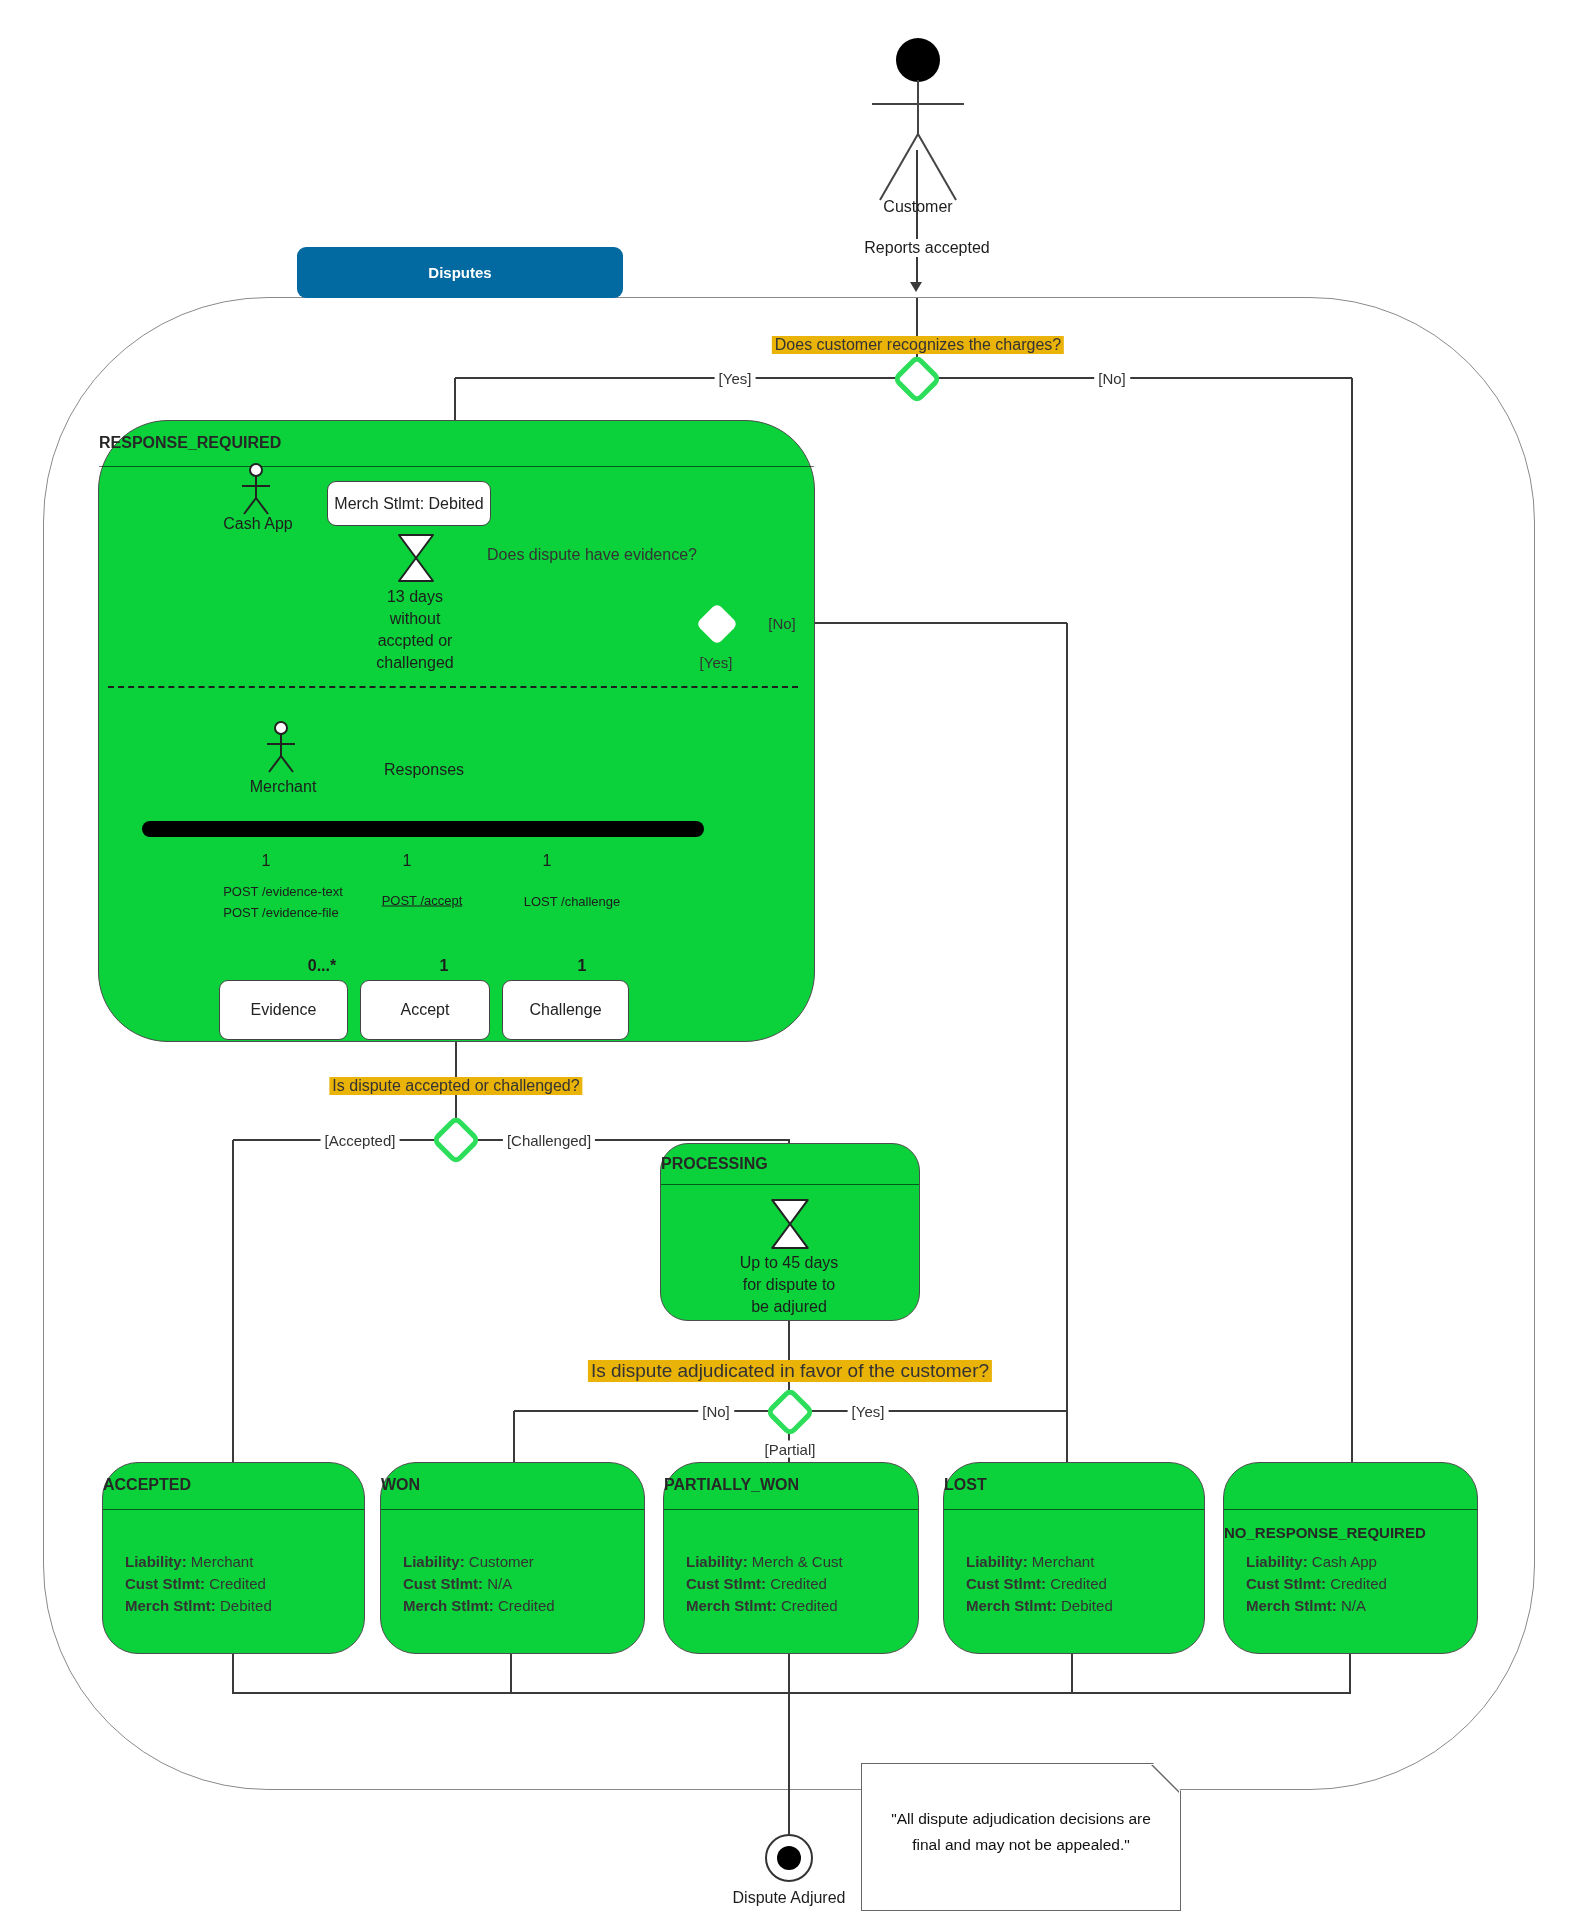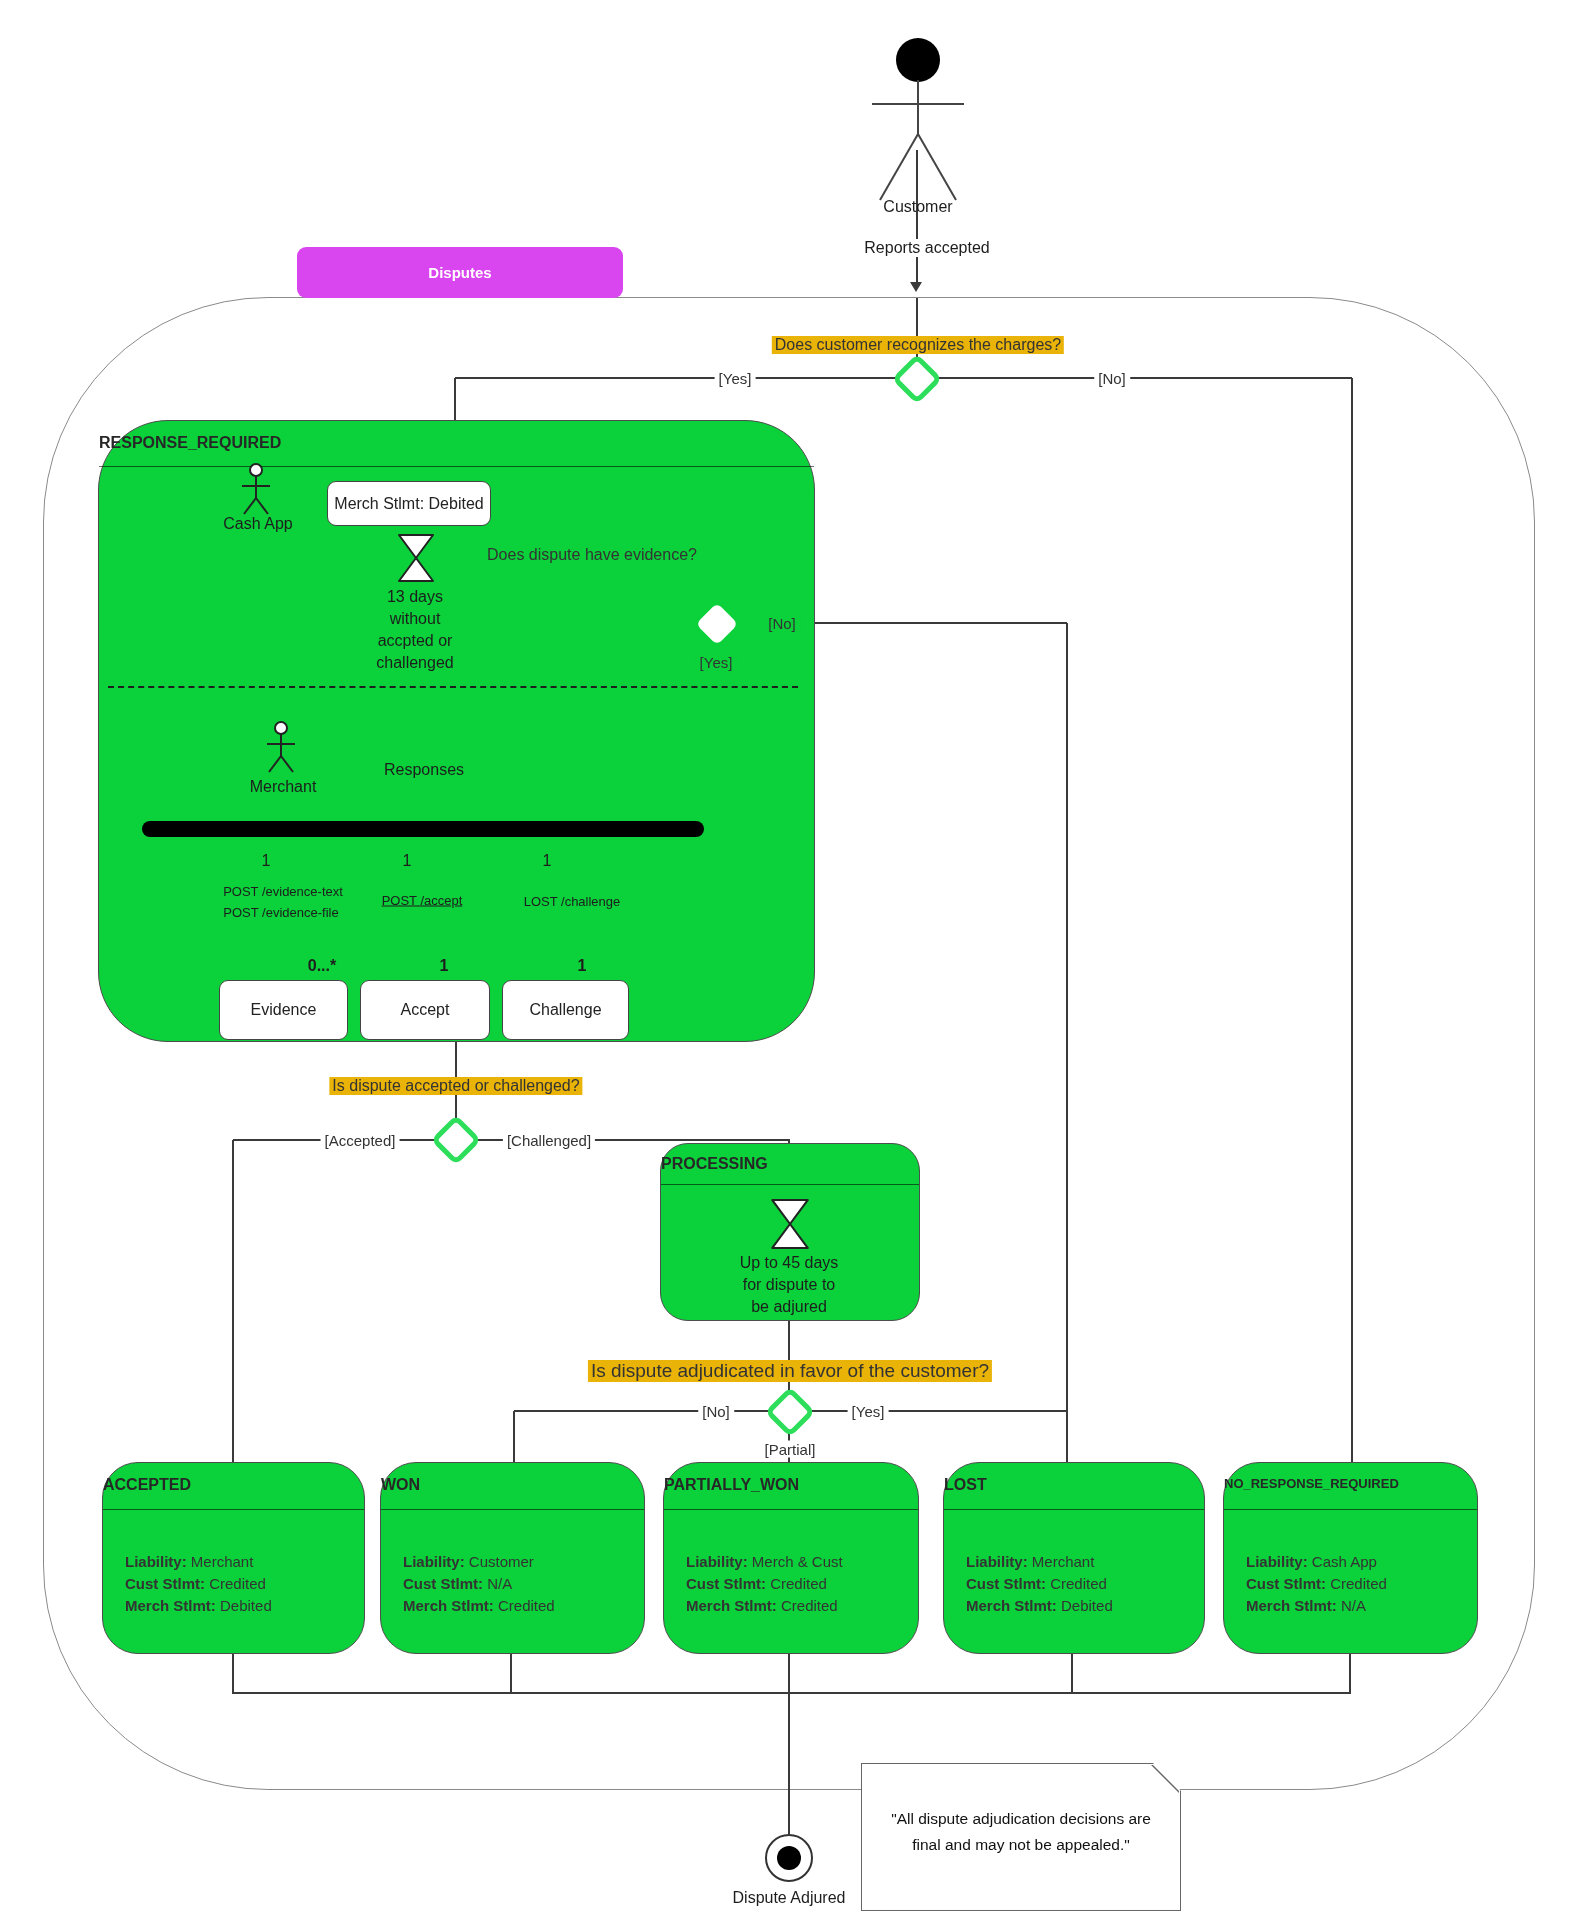--- a/index.html
+++ b/index.html
@@ -18,21 +18,21 @@
   .qtext{position:absolute;transform:translateX(-50%);font-size:16px;color:#333;
     white-space:nowrap;z-index:6;background:#eab308;padding:0 3px;}
   .lbl{position:absolute;transform:translate(-50%,-50%);font-size:16px;color:#1d1d1d;
     white-space:nowrap;z-index:6;}
   .small{font-size:13px;}
   .bold{font-weight:bold;}
   .diamond{position:absolute;width:36px;height:36px;box-sizing:border-box;background:#fff;
     border:5px solid #2CDE5A;border-radius:8px;transform:rotate(45deg);z-index:5;}
   .diamond.plain{width:30px;height:30px;border:none;border-radius:6px;}
   .frame{position:absolute;border:1.5px solid #8a8a8a;border-radius:225px;z-index:0;}
-  .tab{position:absolute;background:#d946ef;border-radius:9px;color:#fff;font-weight:bold;
+  .tab{position:absolute;background:#0369a1;border-radius:9px;color:#fff;font-weight:bold;
     font-size:15px;display:flex;align-items:center;justify-content:center;z-index:4;}
   .gbox{position:absolute;background:#0BD13A;border:1.2px solid #4d4d4d;z-index:1;}
   .gbox .ttl{display:block;font-weight:bold;font-size:16px;color:#272727;
     padding-top:13px;}
   .gbox .sep{position:absolute;left:0;right:0;height:1.3px;background:rgba(0,0,0,0.55);}
   .action{position:absolute;background:#fff;border:1.5px solid #444;border-radius:9px;
     display:flex;align-items:center;justify-content:center;font-size:16px;color:#222;z-index:3;}
   .state{border-radius:36px;}
   .state .sep{top:46px;}
   .state .rows{position:absolute;left:22px;top:88px;font-size:15px;color:#333;line-height:22px;}
@@ -247,21 +247,21 @@
   <div class="gbox state" style="left:943px;top:1462px;width:260px;height:190px;">
     <span class="ttl">LOST</span>
     <span class="sep"></span>
     <div class="rows">
       <div><b>Liability:</b> <span>Merchant</span></div>
       <div><b>Cust Stlmt:</b> <span>Credited</span></div>
       <div><b>Merch Stlmt:</b> <span>Debited</span></div>
     </div>
   </div>
   <div class="gbox state" style="left:1223px;top:1462px;width:253px;height:190px;">
-    <span class="ttl" style="font-size:13px;">NO_RESPONSE_REQUIRED</span>
+    <span class="ttl" style="font-size:15px;margin-top:48px;">NO_RESPONSE_REQUIRED</span>
     <span class="sep"></span>
     <div class="rows">
       <div><b>Liability:</b> <span>Cash App</span></div>
       <div><b>Cust Stlmt:</b> <span>Credited</span></div>
       <div><b>Merch Stlmt:</b> <span>N/A</span></div>
     </div>
   </div>
 
   <div class="ln vl" style="left:232px;top:1652px;height:40px;"></div>
   <div class="ln vl" style="left:510px;top:1652px;height:40px;"></div>

